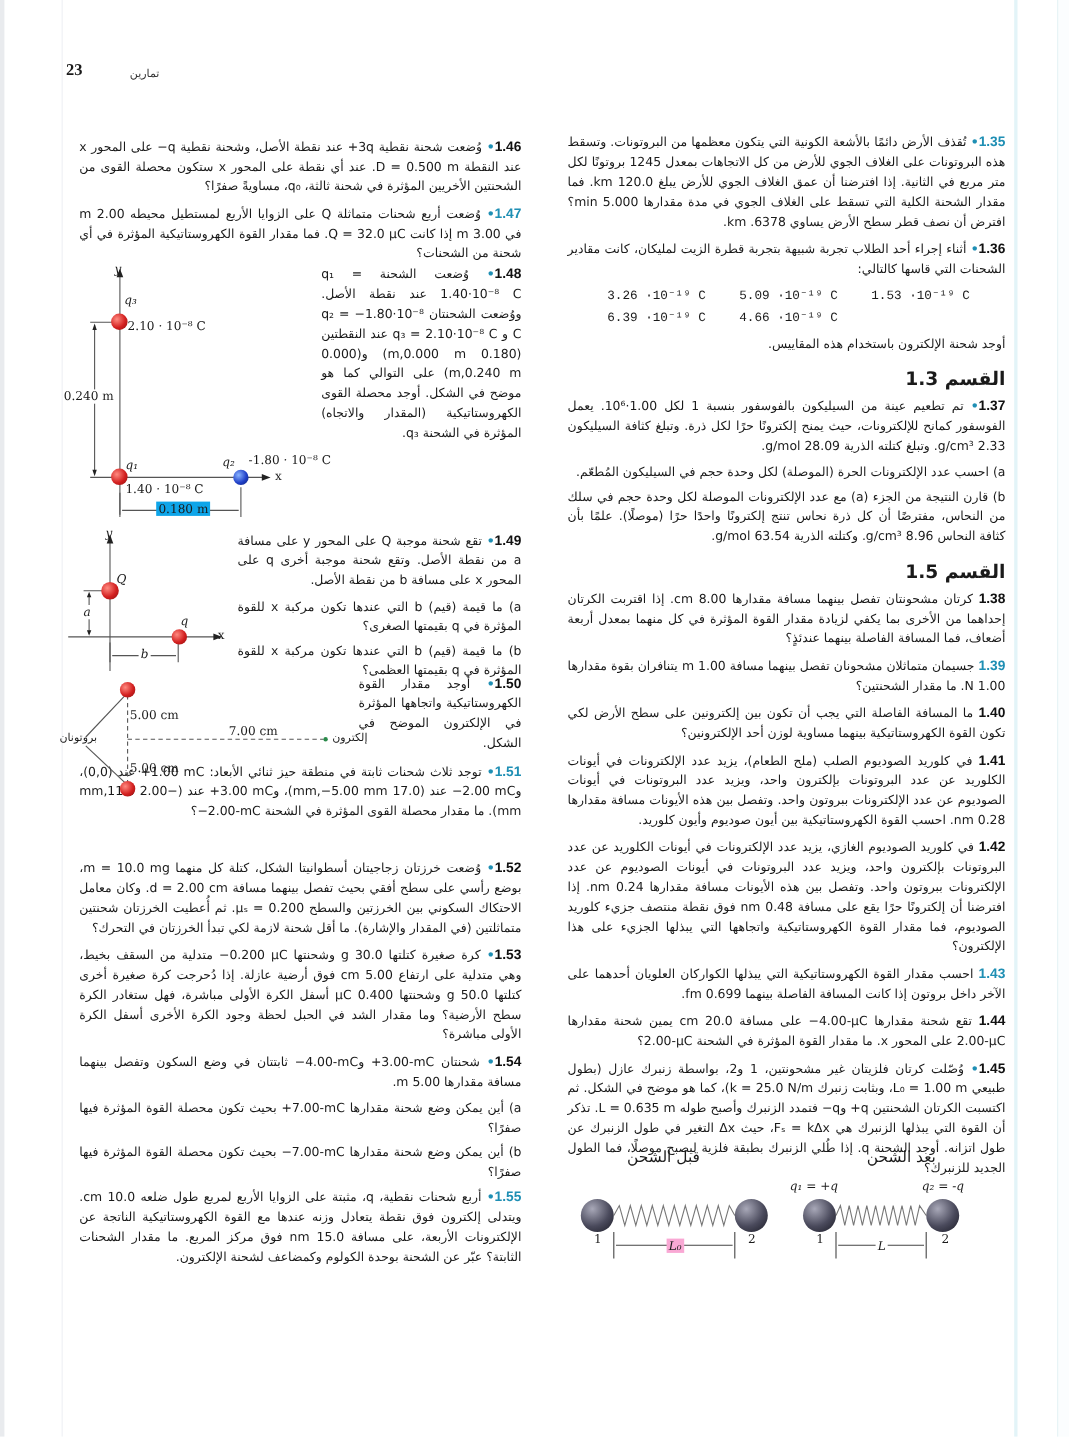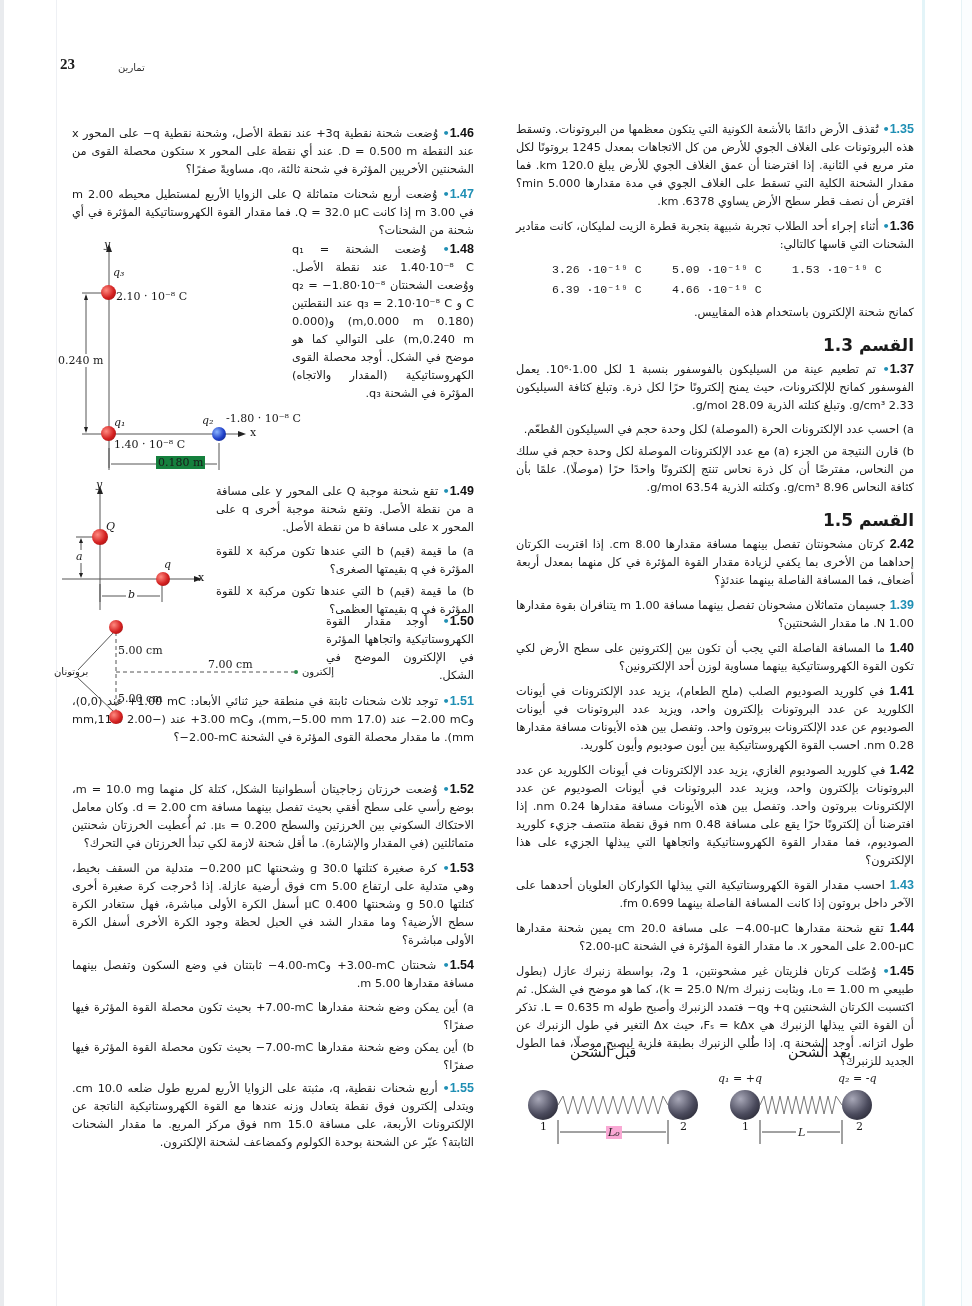--- a/index.html
+++ b/index.html
@@ -48,29 +48,29 @@
   <div class="col col-r">
     <p class="prob"><span class="num teal">1.35</span><span class="dot">•</span> <span>تُقذف الأرض دائمًا بالأشعة الكونية التي يتكون معظمها من البروتونات. وتسقط هذه البروتونات على الغلاف الجوي للأرض من كل الاتجاهات بمعدل 1245 بروتونًا لكل متر مربع في الثانية. إذا افترضنا أن عمق الغلاف الجوي للأرض يبلغ 120.0 km. فما مقدار الشحنة الكلية التي تسقط على الغلاف الجوي في مدة مقدارها 5.000 min؟ افترض أن نصف قطر سطح الأرض يساوي 6378. km.</span></p>
     <p class="prob"><span class="num">1.36</span><span class="dot">•</span> <span>أثناء إجراء أحد الطلاب تجربة شبيهة بتجربة قطرة الزيت لمليكان، كانت مقادير الشحنات التي قاسها كالتالي:</span></p>
     <div class="vals">
       <span>3.26 ·10⁻¹⁹ C</span>
       <span>5.09 ·10⁻¹⁹ C</span>
       <span>1.53 ·10⁻¹⁹ C</span>
       <span>6.39 ·10⁻¹⁹ C</span>
       <span>4.66 ·10⁻¹⁹ C</span>
     </div>
-    <p class="prob">كمانح شحنة الإلكترون باستخدام هذه المقاييس.</p>
+    <p class="prob">أوجد شحنة الإلكترون باستخدام هذه المقاييس.</p>
 
     <div class="hdr">القسم 1.3</div>
     <p class="prob"><span class="num">1.37</span><span class="dot">•</span> <span>تم تطعيم عينة من السيليكون بالفوسفور بنسبة 1 لكل 1.00·10⁶. يعمل الفوسفور كمانح للإلكترونات، حيث يمنح إلكترونًا حرًا لكل ذرة. وتبلغ كثافة السيليكون 2.33 g/cm³. وتبلغ كتلته الذرية 28.09 g/mol.</span></p>
     <p class="sub"><span>a)</span> <span>احسب عدد الإلكترونات الحرة (الموصلة) لكل وحدة حجم في السيليكون المُطعّم.</span></p>
     <p class="sub"><span>b)</span> <span>قارن النتيجة من الجزء (a) مع عدد الإلكترونات الموصلة لكل وحدة حجم في سلك من النحاس، مفترضًا أن كل ذرة نحاس تنتج إلكترونًا واحدًا حرًا (موصلًا). علمًا بأن كثافة النحاس 8.96 g/cm³. وكتلته الذرية 63.54 g/mol.</span></p>
 
     <div class="hdr">القسم 1.5</div>
-    <p class="prob"><span class="num">2.42</span> <span>كرتان مشحونتان تفصل بينهما مسافة مقدارها 8.00 cm. إذا اقتربت الكرتان إحداهما من الأخرى بما يكفي لزيادة مقدار القوة المؤثرة في كل منهما بمعدل أربعة أضعاف، فما المسافة الفاصلة بينهما عندئذٍ؟</span></p>
+    <p class="prob"><span class="num">1.38</span> <span>كرتان مشحونتان تفصل بينهما مسافة مقدارها 8.00 cm. إذا اقتربت الكرتان إحداهما من الأخرى بما يكفي لزيادة مقدار القوة المؤثرة في كل منهما بمعدل أربعة أضعاف، فما المسافة الفاصلة بينهما عندئذٍ؟</span></p>
     <p class="prob"><span class="num teal">1.39</span> <span>جسيمان متماثلان مشحونان تفصل بينهما مسافة 1.00 m يتنافران بقوة مقدارها 1.00 N. ما مقدار الشحنتين؟</span></p>
     <p class="prob"><span class="num">1.40</span> <span>ما المسافة الفاصلة التي يجب أن تكون بين إلكترونين على سطح الأرض لكي تكون القوة الكهروستاتيكية بينهما مساوية لوزن أحد الإلكترونين؟</span></p>
     <p class="prob"><span class="num">1.41</span> <span>في كلوريد الصوديوم الصلب (ملح الطعام)، يزيد عدد الإلكترونات في أيونات الكلوريد عن عدد البروتونات بإلكترون واحد، ويزيد عدد البروتونات في أيونات الصوديوم عن عدد الإلكترونات ببروتون واحد. وتفصل بين هذه الأيونات مسافة مقدارها 0.28 nm. احسب القوة الكهروستاتيكية بين أيون صوديوم وأيون كلوريد.</span></p>
     <p class="prob"><span class="num">1.42</span> <span>في كلوريد الصوديوم الغازي، يزيد عدد الإلكترونات في أيونات الكلوريد عن عدد البروتونات بإلكترون واحد، ويزيد عدد البروتونات في أيونات الصوديوم عن عدد الإلكترونات ببروتون واحد. وتفصل بين هذه الأيونات مسافة مقدارها 0.24 nm. إذا افترضنا أن إلكترونًا حرًا يقع على مسافة 0.48 nm فوق نقطة منتصف جزيء كلوريد الصوديوم، فما مقدار القوة الكهروستاتيكية واتجاهها التي يبذلها الجزيء على هذا الإلكترون؟</span></p>
     <p class="prob"><span class="num teal">1.43</span> <span>احسب مقدار القوة الكهروستاتيكية التي يبذلها الكواركان العلويان أحدهما على الآخر داخل بروتون إذا كانت المسافة الفاصلة بينهما 0.699 fm.</span></p>
     <p class="prob"><span class="num">1.44</span> <span>تقع شحنة مقدارها ‎−4.00-μC‎ على مسافة 20.0 cm يمين شحنة مقدارها ‎2.00-μC‎ على المحور x. ما مقدار القوة المؤثرة في الشحنة ‎2.00-μC‎؟</span></p>
     <p class="prob"><span class="num">1.45</span><span class="dot">•</span> <span>وُصّلت كرتان فلزيتان غير مشحونتين، 1 و2، بواسطة زنبرك عازل (بطول طبيعي L₀ = 1.00 m، وبثابت زنبرك k = 25.0 N/m)، كما هو موضح في الشكل. ثم اكتسبت الكرتان الشحنتين ‎+q‎ و‎−q‎ فتمدد الزنبرك وأصبح طوله L = 0.635 m. تذكر أن القوة التي يبذلها الزنبرك هي Fₛ = kΔx، حيث Δx التغير في طول الزنبرك عن طول اتزانه. أوجد الشحنة q. إذا طُلي الزنبرك بطبقة فلزية ليصبح موصلًا، فما الطول الجديد للزنبرك؟</span></p>
   </div>
 
   <div class="fig" style="left:520px;top:1030px;width:380px;height:110px;margin-top:14px;">
@@ -129,21 +129,21 @@
     <div class="ball red" style="left:45px;top:47px;width:15px;height:15px;"></div>
     <span class="serif ital" style="left:57px;top:28px;">q₃</span>
     <span class="serif" style="left:60px;top:52px;">2.10 · 10⁻⁸ C</span>
     <span class="serif" style="left:2px;top:116px;background:#fff;">0.240 m</span>
     <div class="ball red" style="left:45px;top:188px;width:15px;height:15px;"></div>
     <span class="serif ital" style="left:58px;top:178px;">q₁</span>
     <span class="serif" style="left:58px;top:200px;">1.40 · 10⁻⁸ C</span>
     <div class="ball blue" style="left:156px;top:189px;width:14px;height:14px;"></div>
     <span class="serif ital" style="left:146px;top:176px;">q₂</span>
     <span class="serif" style="left:170px;top:174px;">-1.80 · 10⁻⁸ C</span>
-    <span class="serif" style="left:100px;top:218px;background:#15803d;padding:0 2px;">0.180 m</span>
+    <span class="serif" style="left:86px;top:218px;background:#0ea5e9;padding:0 2px;">0.180 m</span>
   </div>
 
   <div class="col" style="left:216px;top:482px;width:258px;">
     <p class="prob"><span class="num">1.49</span><span class="dot">•</span> <span>تقع شحنة موجبة Q على المحور y على مسافة a من نقطة الأصل. وتقع شحنة موجبة أخرى q على المحور x على مسافة b من نقطة الأصل.</span></p>
     <p class="sub"><span>a)</span> <span>ما قيمة (قيم) b التي عندها تكون مركبة x للقوة المؤثرة في q بقيمتها الصغرى؟</span></p>
     <p class="sub"><span>b)</span> <span>ما قيمة (قيم) b التي عندها تكون مركبة x للقوة المؤثرة في q بقيمتها العظمى؟</span></p>
   </div>
 
   <div class="fig" style="left:56px;top:480px;width:160px;height:135px;">
     <svg width="160" height="135" style="position:absolute;left:0;top:0;">

